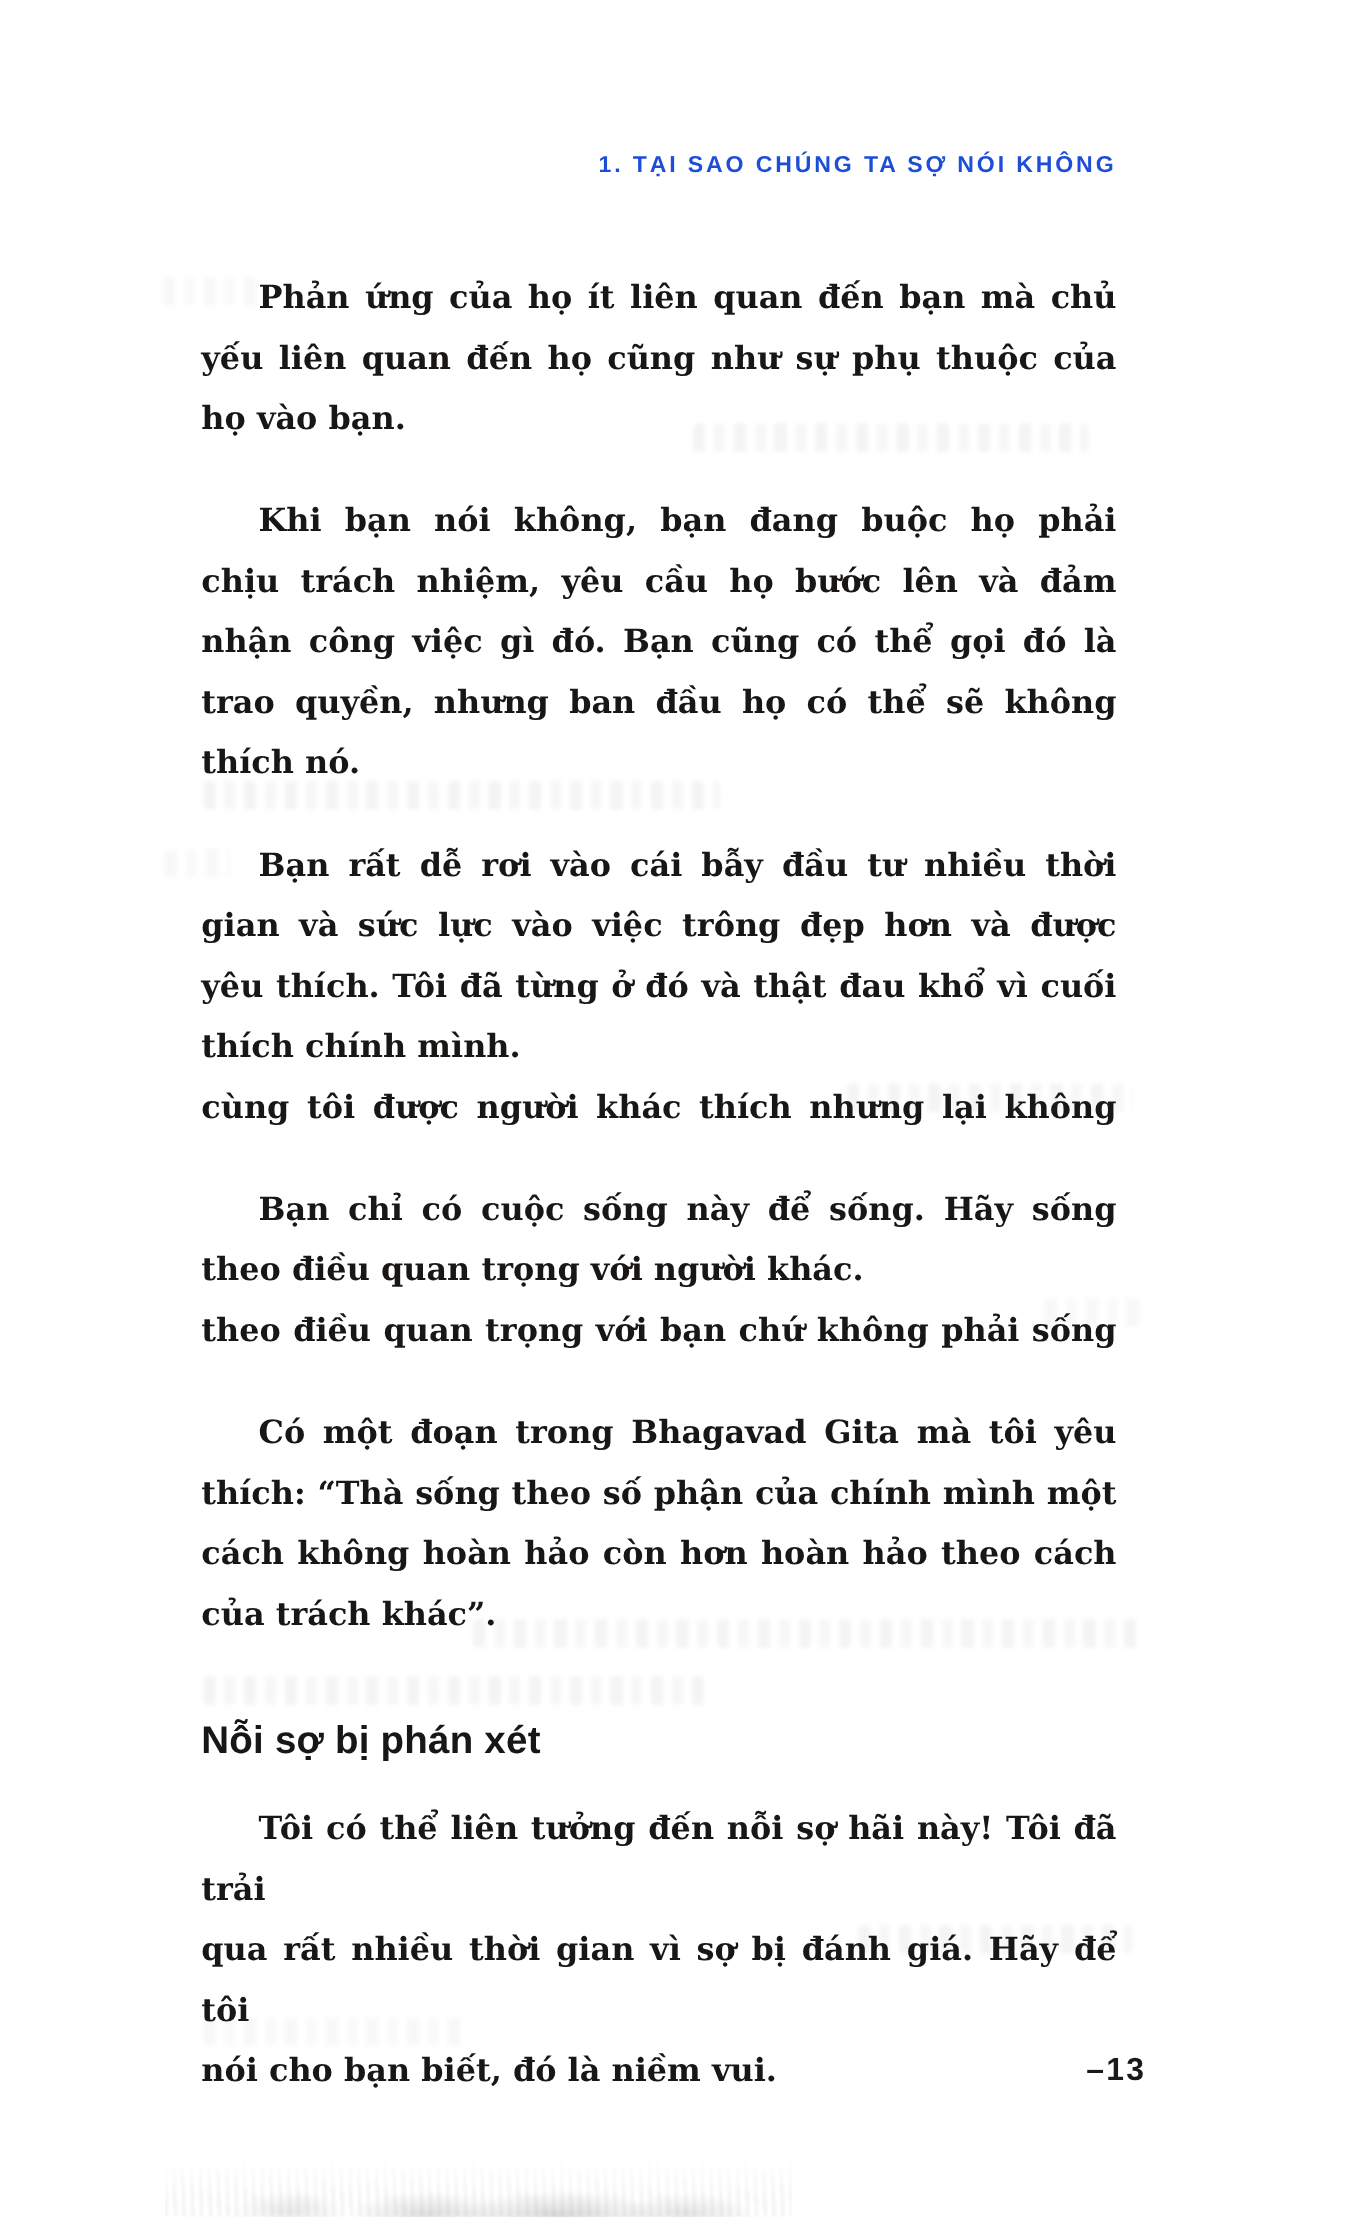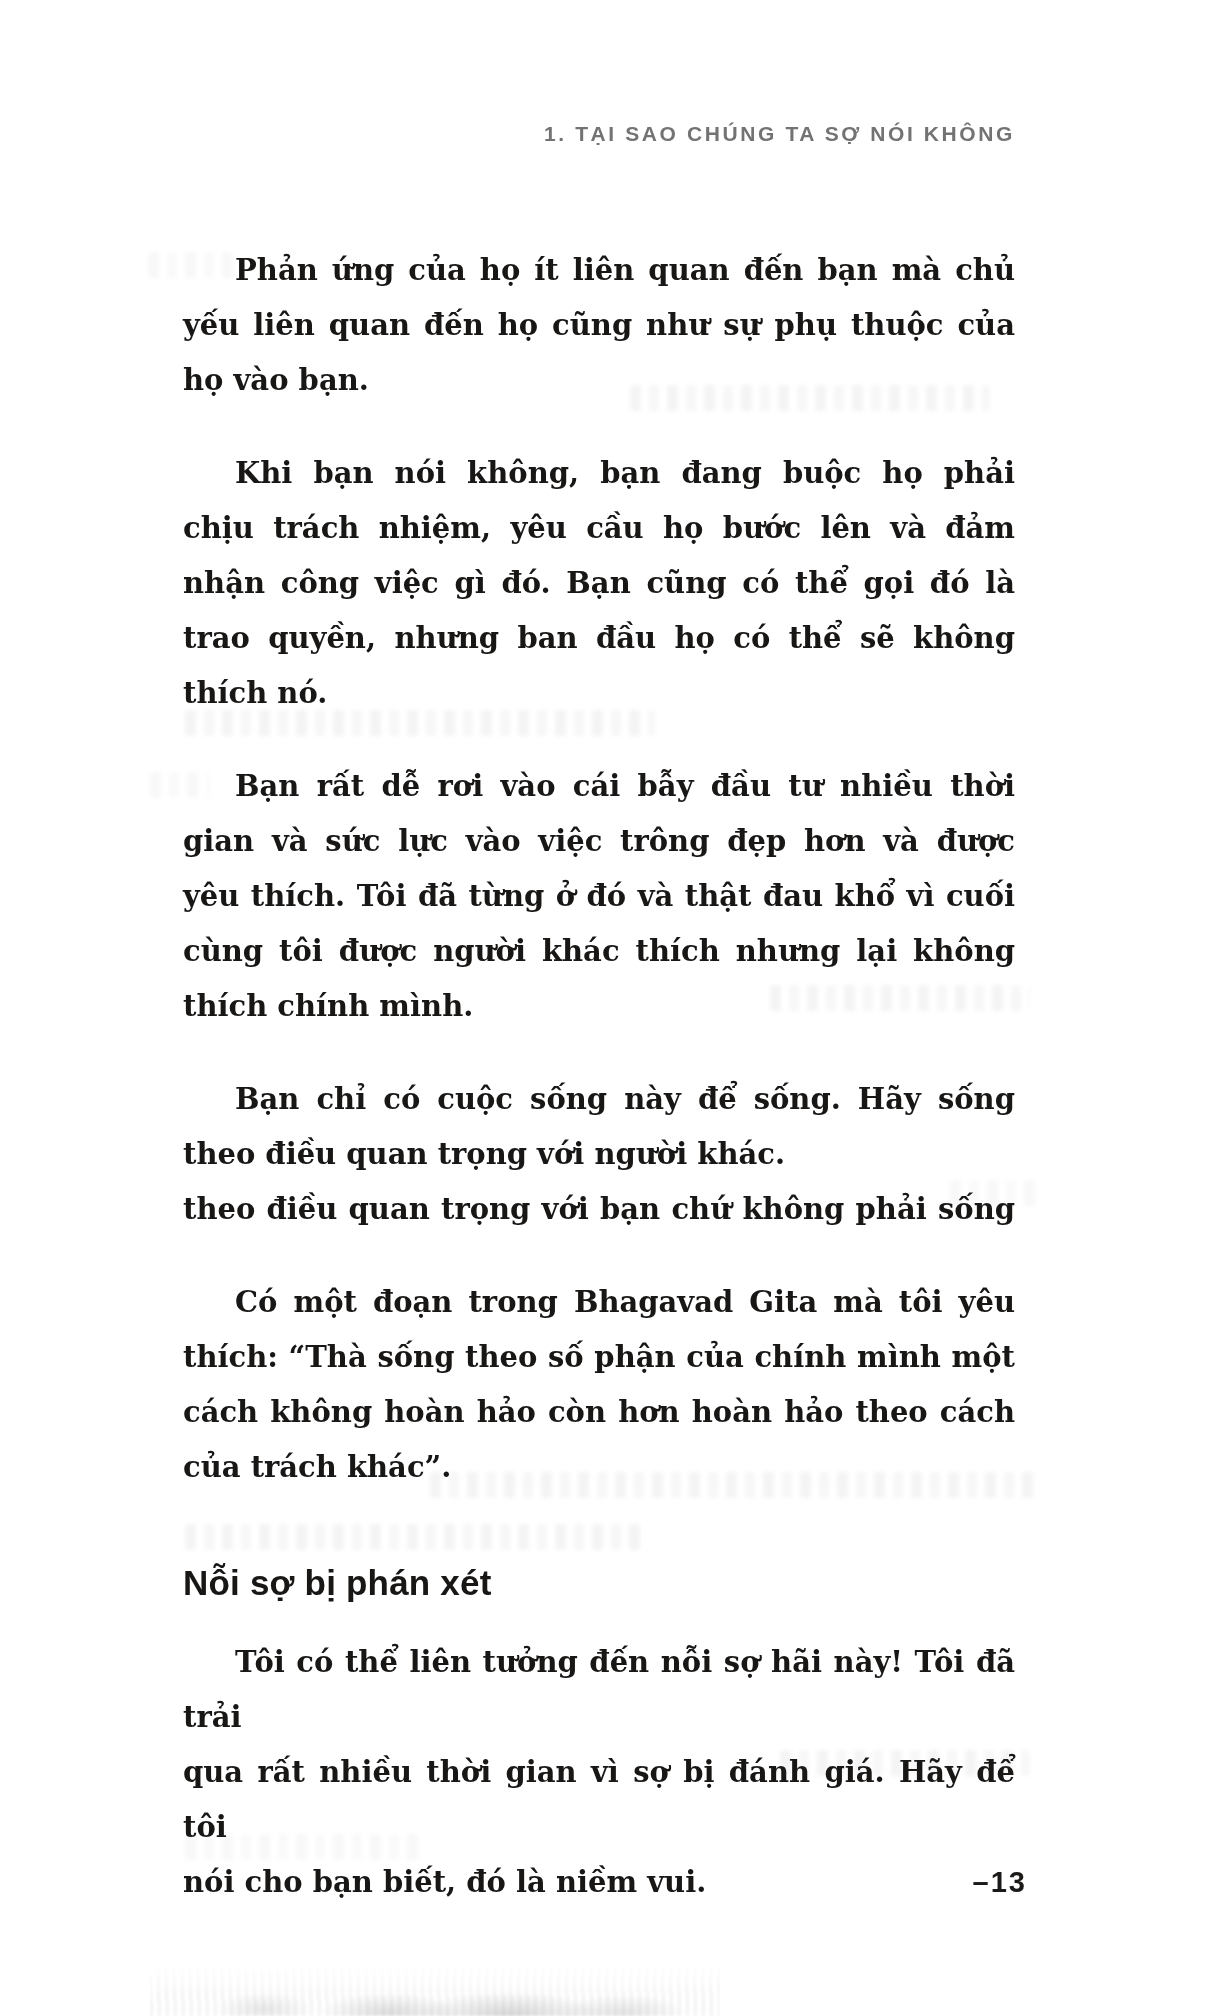--- a/index.html
+++ b/index.html
@@ -8,27 +8,27 @@
     position: relative;
     background: #ffffff;
     overflow: hidden;
     font-family: "DejaVu Serif", "Liberation Serif", serif;
     color: #191715;
   }
 
   
   .running-header {
     position: absolute;
-    top: 122px;
+    top: 138px;
     right: 208px;
     font-family: "Liberation Sans", sans-serif;
     font-weight: 700;
     font-size: 21px;
     letter-spacing: 2.6px;
-    color: #737373;
+    color: #1d4ed8;
     white-space: nowrap;
   }
 
   
   .content {
     position: absolute;
     left: 183px;
     top: 243px;
     width: 832px;
   }
@@ -53,21 +53,21 @@
     font-weight: 700;
     font-size: 35px;
     line-height: 55px;
     letter-spacing: 0.2px;
   }
   .block.heading .line { text-align: left; text-align-last: left; text-indent: 0; }
 
   .page-number {
     position: absolute;
     top: 1866px;
-    right: 196px;
+    right: 181px;
     font-family: "Liberation Sans", sans-serif;
     font-weight: 700;
     font-size: 29px;
     letter-spacing: 2px;
     color: #1c1a19;
     white-space: nowrap;
   }
 
   
   .ghost {
@@ -114,22 +114,22 @@
       <div class="line first">Khi bạn nói không, bạn đang buộc họ phải</div>
       <div class="line">chịu trách nhiệm, yêu cầu họ bước lên và đảm</div>
       <div class="line">nhận công việc gì đó. Bạn cũng có thể gọi đó là</div>
       <div class="line">trao quyền, nhưng ban đầu họ có thể sẽ không</div>
       <div class="line last">thích nó.</div>
     </div>
     <div class="block paragraph">
       <div class="line first">Bạn rất dễ rơi vào cái bẫy đầu tư nhiều thời</div>
       <div class="line">gian và sức lực vào việc trông đẹp hơn và được</div>
       <div class="line">yêu thích. Tôi đã từng ở đó và thật đau khổ vì cuối</div>
+      <div class="line last">thích chính mình.</div>
       <div class="line">cùng tôi được người khác thích nhưng lại không</div>
-      <div class="line last">thích chính mình.</div>
     </div>
     <div class="block paragraph">
       <div class="line first">Bạn chỉ có cuộc sống này để sống. Hãy sống</div>
       <div class="line last">theo điều quan trọng với người khác.</div>
       <div class="line">theo điều quan trọng với bạn chứ không phải sống</div>
     </div>
     <div class="block paragraph">
       <div class="line first">Có một đoạn trong Bhagavad Gita mà tôi yêu</div>
       <div class="line">thích: “Thà sống theo số phận của chính mình một</div>
       <div class="line">cách không hoàn hảo còn hơn hoàn hảo theo cách</div>

